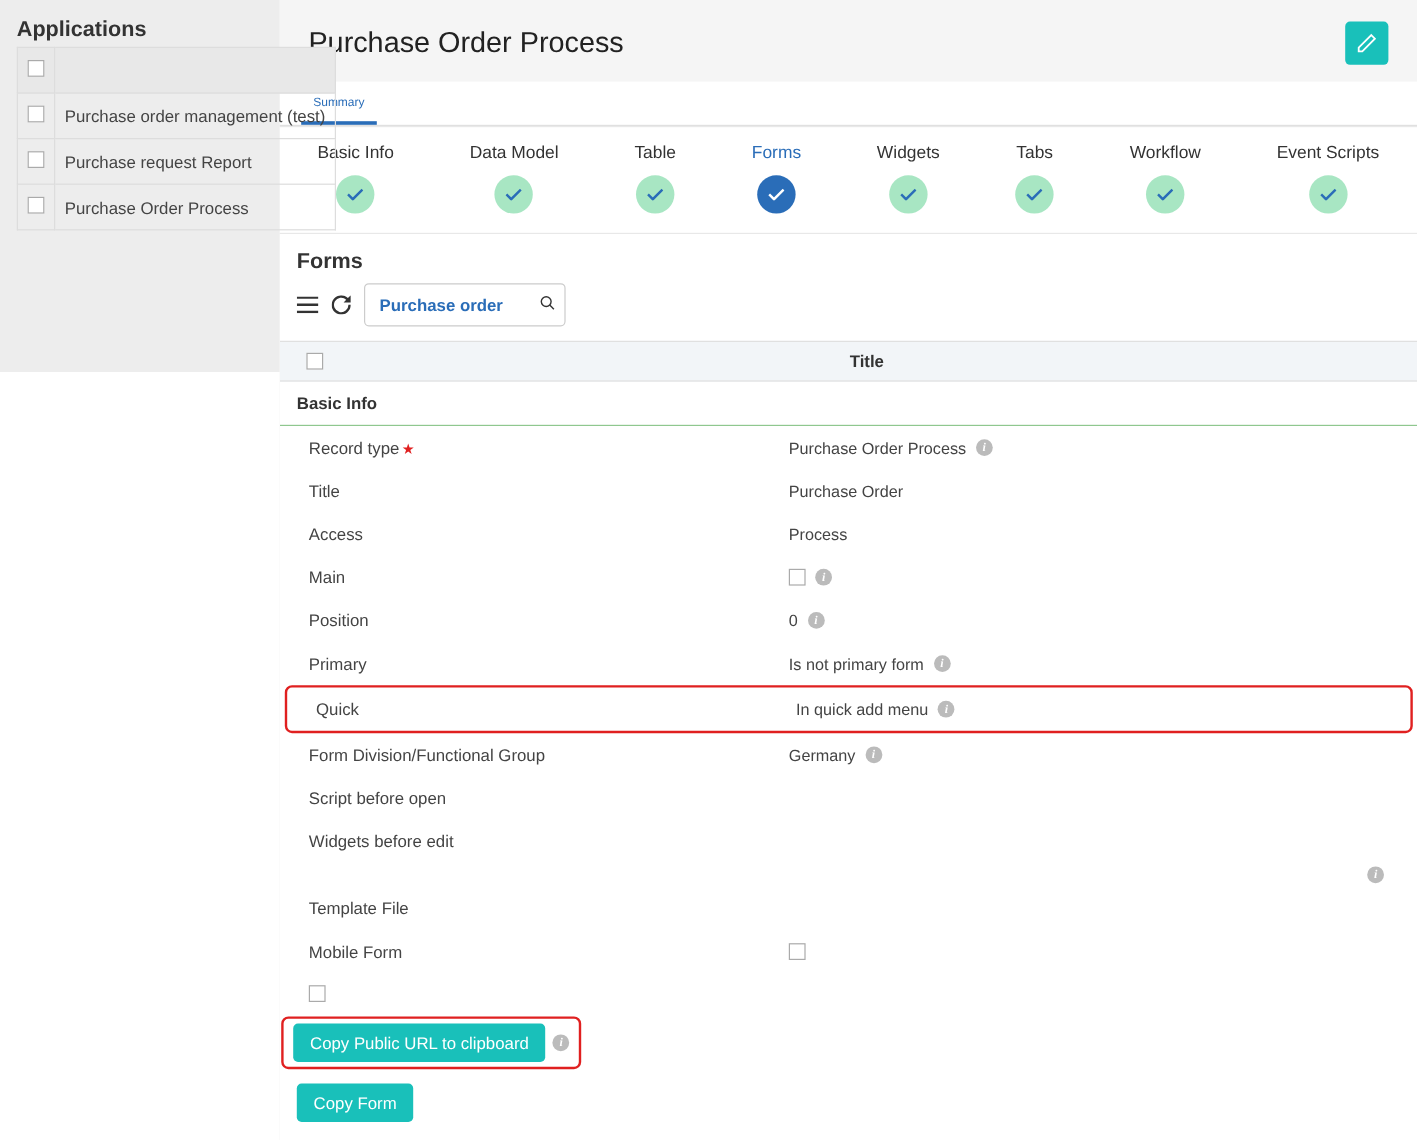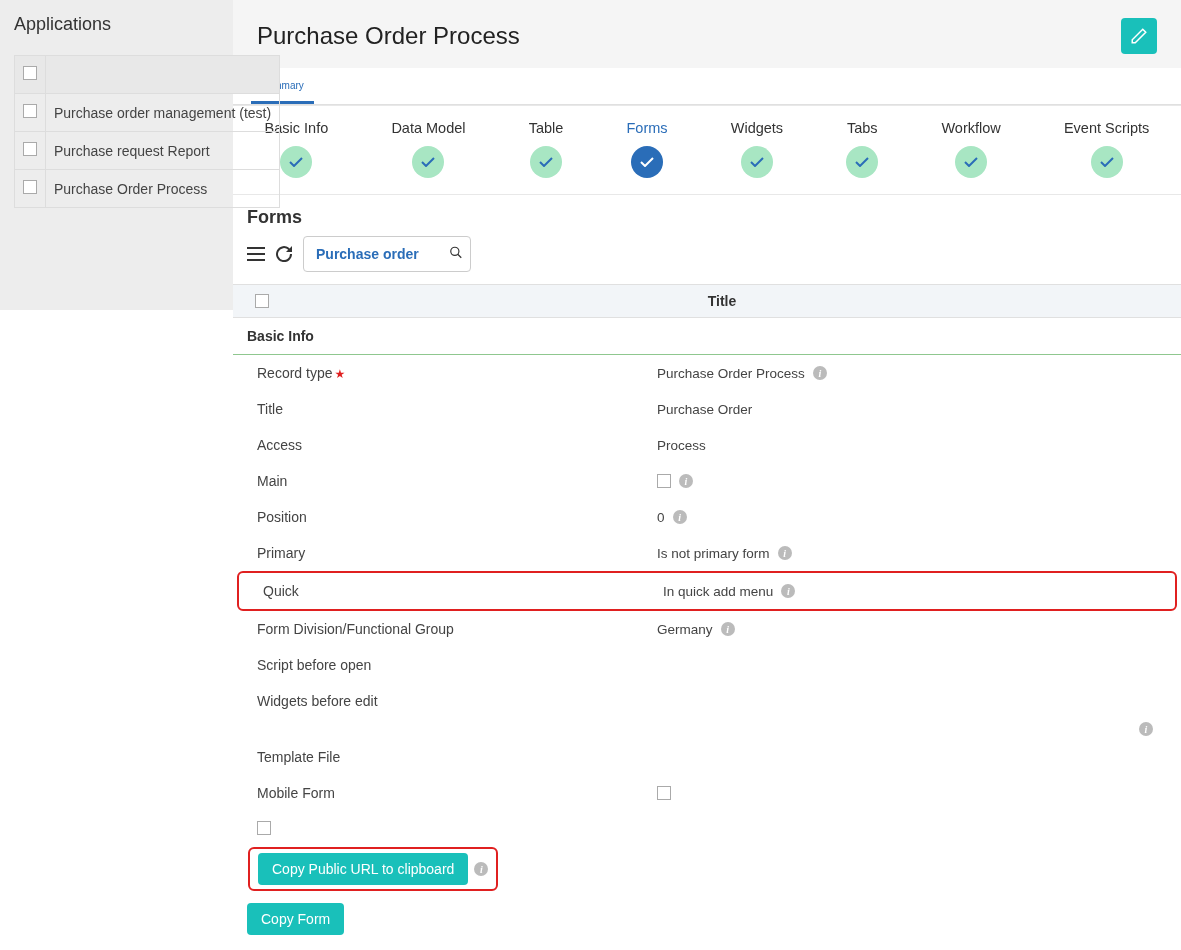--- a/index.html
+++ b/index.html
@@ -1,21 +1,21 @@
 <!DOCTYPE html>
 <html><head>
 <meta charset="utf-8">
 <style>
   * { box-sizing: border-box; margin: 0; padding: 0; }
   body { font-family: -apple-system, BlinkMacSystemFont, "Segoe UI", Arial, sans-serif; font-size: 14px; color: #333; background: #fff; width: 1181px; height: 950px; overflow: hidden; position: relative; }
 
   
   .overlay { position: absolute; left: 0; top: 0; width: 233px; height: 310px; background: rgba(230,230,230,0.7); z-index: 5; pointer-events: none; }
   .sidebar { position: absolute; left: 0; top: 0; width: 233px; padding: 14px; z-index: 10; }
-  .sidebar h2 { font-size: 18px; font-weight: 400; color: #333; margin-bottom: 20px; }
+  .sidebar h2 { font-size: 18px; font-weight: 700; color: #333; margin-bottom: 4px; }
   .sidebar-toolbar { display: flex; align-items: center; gap: 8px; margin-bottom: 14px; }
   .icon-menu, .icon-refresh { width: 18px; height: 18px; display: inline-flex; align-items: center; justify-content: center; cursor: pointer; color: #333; }
   .sidebar-search { flex: 1; height: 32px; border: 1px solid #bbb; background: #e8e8e8; padding: 0 8px; color: #2a6db8; font-weight: 600; font-size: 14px; }
   .sidebar-table { width: 100%; border: 1px solid #ccc; border-collapse: collapse; }
   .sidebar-table th, .sidebar-table td { border: 1px solid #ddd; padding: 10px 8px; text-align: left; }
   .sidebar-table th { background: #e8e8e8; height: 34px; }
   .cb { width: 14px; height: 14px; border: 1px solid #aaa; display: inline-block; background: #fff; }
   .sidebar-table td { color: #444; font-size: 14px; white-space: nowrap; overflow: hidden; }
   .cb-col { width: 30px; text-align:center;}
 
@@ -56,21 +56,21 @@
   .form-row { display: flex; padding: 10px 24px; align-items: center; }
   .form-row.highlight { border: 2px solid #e02020; border-radius: 6px; margin: 0 4px; }
   .form-label { width: 400px; color: #444; font-size: 14px; }
   .form-value { flex: 1; color: #444; font-size: 13.5px; display: flex; align-items: center; gap: 8px; }
   .required { color: #e02020; font-size: 12px; margin-left: 2px; }
   .info-icon { width: 14px; height: 14px; border-radius: 50%; background: #bbb; color: #fff; display: inline-flex; align-items: center; justify-content: center; font-size: 10px; font-weight: bold; font-style: italic; font-family: Georgia, serif; }
   .info-icon.right-float { position: absolute; right: 28px; }
   .form-row.rel { position: relative; }
 
   .btn-row { padding: 4px 14px; }
-  .btn-row.highlight { border: 2px solid #e02020; border-radius: 6px; margin: 2px 15px; display:inline-flex; align-items:center; gap:6px; padding: 4px 8px;}
+  .btn-row.highlight { border: 2px solid #e02020; border-radius: 6px; margin: 2px 1px; display:inline-flex; align-items:center; gap:6px; padding: 4px 8px;}
   .btn { display: inline-block; background: #19c0ba; color: #fff; padding: 8px 14px; border-radius: 4px; font-size: 14px; cursor: pointer; border: none; }
 
 </style>
 </head>
 <body>
 
 <div class="overlay"></div>
 <div class="sidebar">
   <h2>Applications</h2>
   <table class="sidebar-table">

